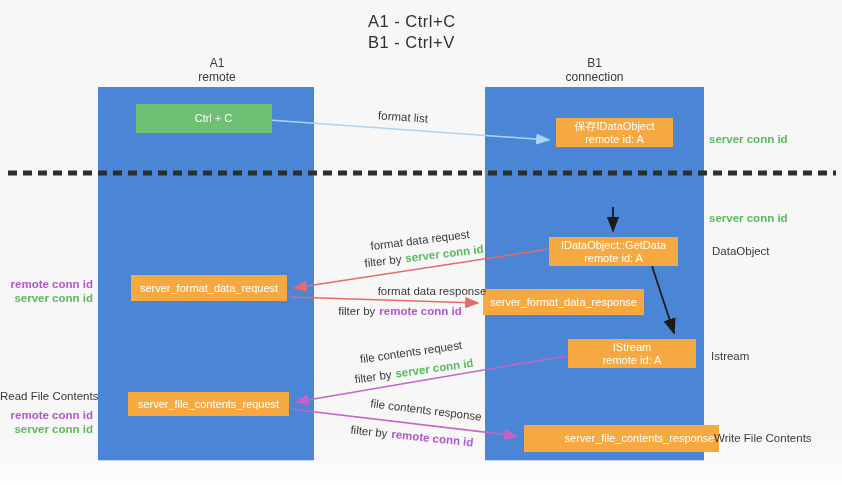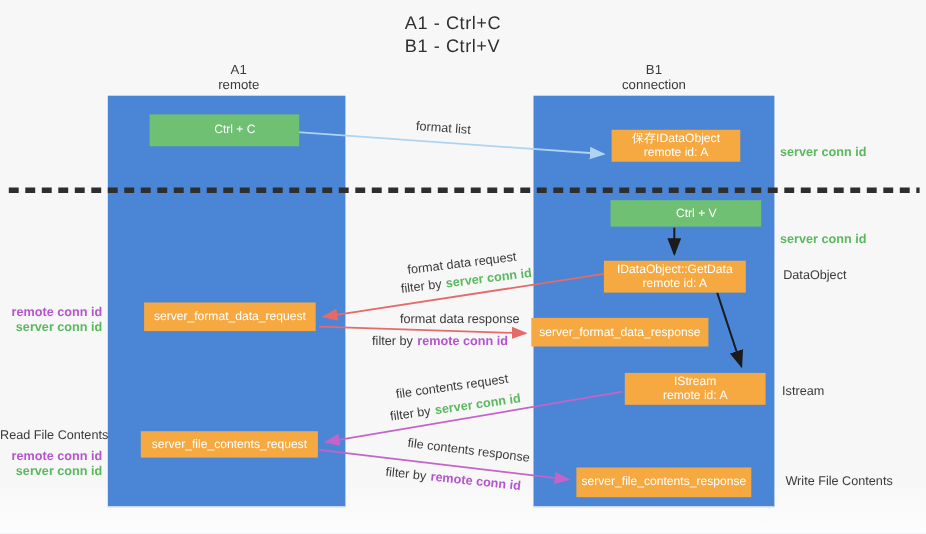--- a/index.html
+++ b/index.html
@@ -103,23 +103,20 @@
 
   <div class="node green" style="left:136px;top:104px;width:117px;height:29px;">
     <div>Ctrl + C</div>
   </div>
 
   <div class="node orange" style="left:556px;top:118px;width:117px;height:29px;">
     <div>保存IDataObject</div>
     <div>remote id: A</div>
   </div>
 
-  <div class="node green" style="left:555px;top:182px;width:118px;height:24px;">
-    <div>Ctrl + V</div>
-  </div>
 
   <div class="node orange" style="left:549px;top:237px;width:129px;height:29px;">
     <div>IDataObject::GetData</div>
     <div>remote id: A</div>
   </div>
 
   <div class="node orange" style="left:483px;top:289px;width:161px;height:26px;">
     <div>server_format_data_response</div>
   </div>
 
@@ -129,33 +126,33 @@
 
   <div class="node orange" style="left:568px;top:339px;width:128px;height:29px;">
     <div>IStream</div>
     <div>remote id: A</div>
   </div>
 
   <div class="node orange" style="left:128px;top:392px;width:161px;height:24px;">
     <div>server_file_contents_request</div>
   </div>
 
-  <div class="node orange" style="left:524px;top:425px;width:159px;height:27px;">
+  <div class="node orange" style="left:524px;top:425px;width:159px;height:27px;padding-left:36px;">
     <div>server_file_contents_response</div>
   </div>
 
   <div class="flow-label" style="left:403px;top:117px;--r:4deg;">format list</div>
 
   <div class="flow-label" style="left:420px;top:240px;--r:-7deg;">format data request</div>
 
   <div class="flow-label" style="left:424px;top:256px;--r:-7deg;">
     <span>filter by</span><span class="hl-green">server conn id</span>
   </div>
 
-  <div class="flow-label" style="left:418px;top:291px;text-align:right;">format data response</div>
+  <div class="flow-label" style="left:432px;top:291px;text-align:right;">format data response</div>
 
   <div class="flow-label" style="left:400px;top:311px;">
     <span>filter by</span><span class="hl-purple">remote conn id</span>
   </div>
 
   <div class="flow-label" style="left:411px;top:352px;--r:-8deg;">file contents request</div>
 
   <div class="flow-label" style="left:414px;top:371px;--r:-8deg;">
     <span>filter by</span><span class="hl-green">server conn id</span>
   </div>

